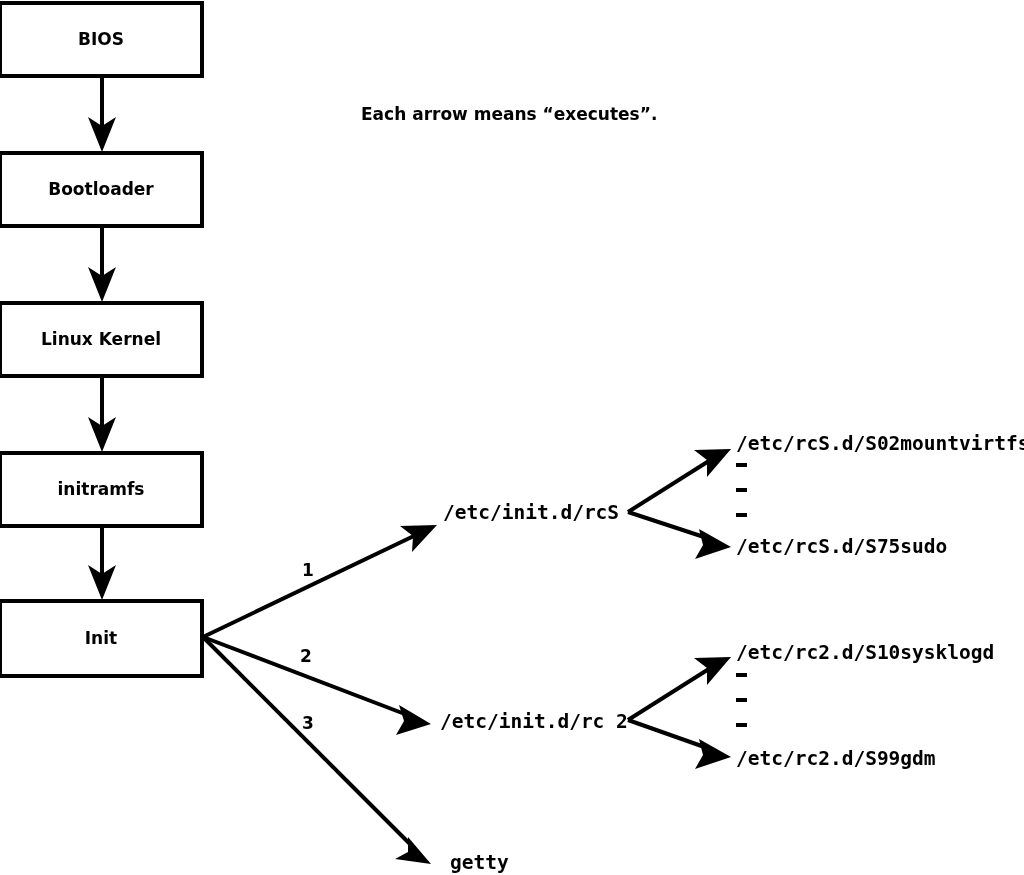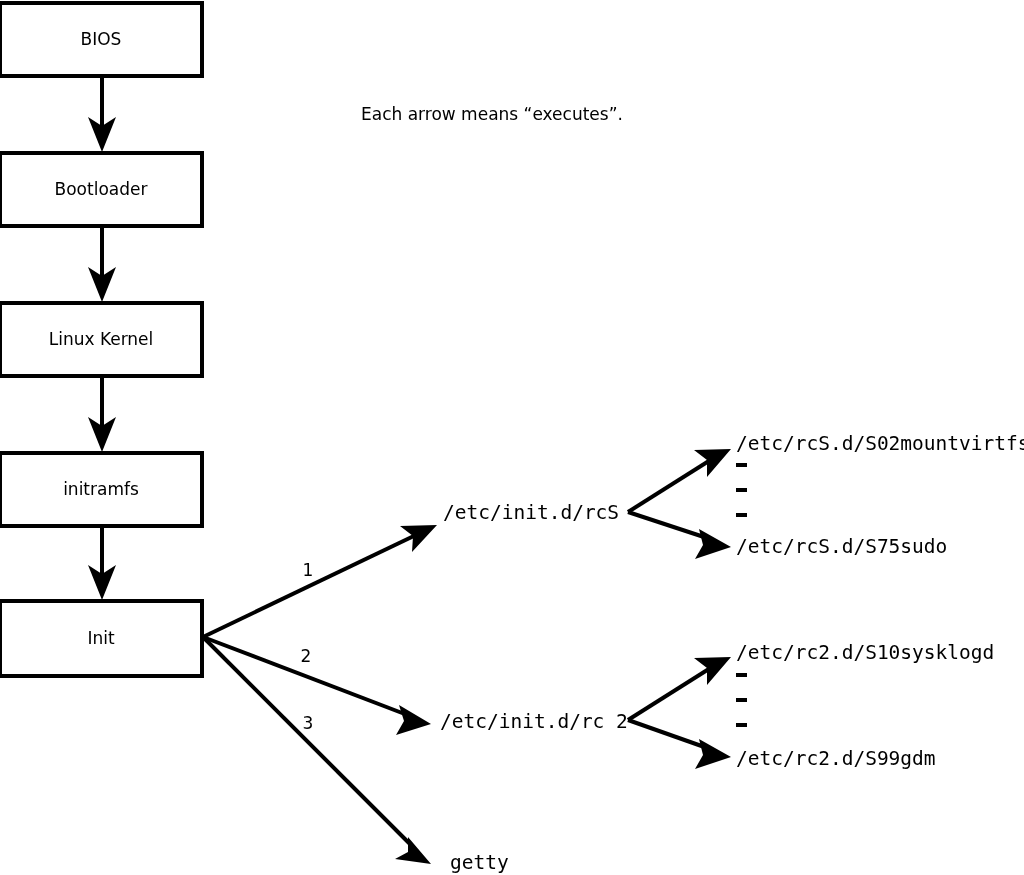--- a/index.html
+++ b/index.html
@@ -7,20 +7,21 @@
     padding: 0;
     background: #ffffff;
   }
   #diagram-root {
     position: relative;
     width: 1024px;
     height: 875px;
     background: #ffffff;
     overflow: hidden;
     font-family: "Liberation Sans", sans-serif;
+    font-weight: bold;
   }
   svg#boot-diagram {
     display: block;
     width: 1024px;
     height: 875px;
   }
   .box-rect {
     fill: #ffffff;
     stroke: #000000;
     stroke-width: 4;

